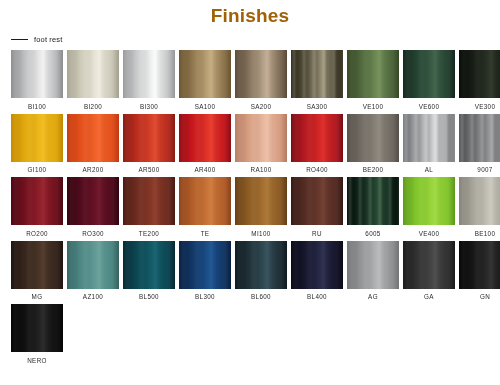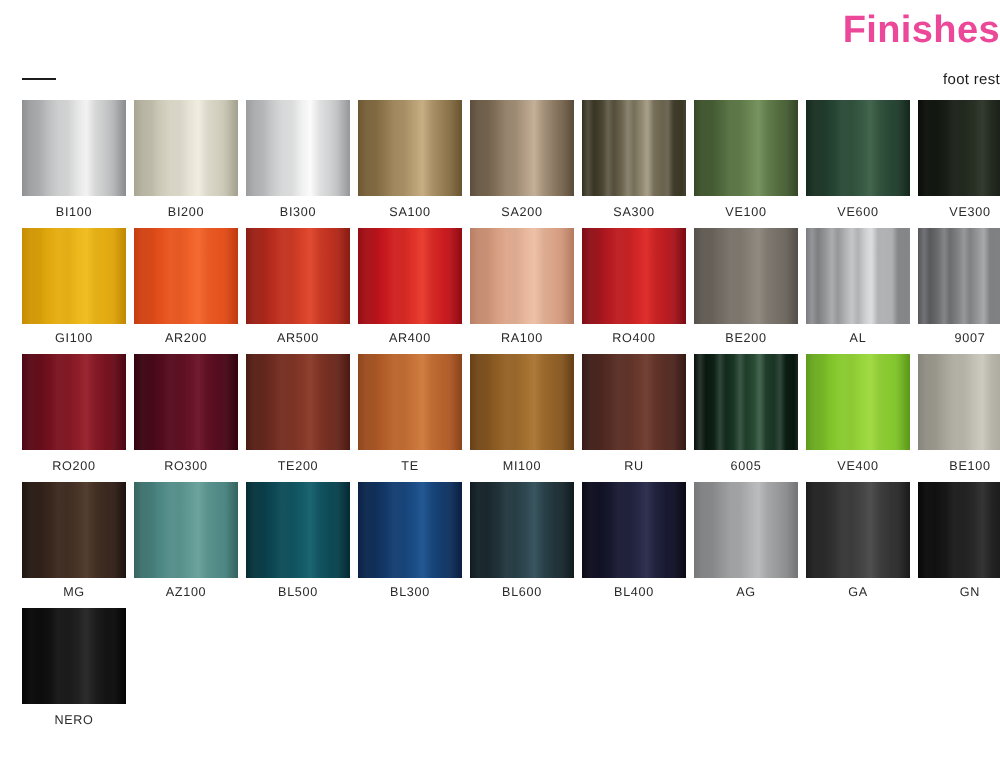--- a/index.html
+++ b/index.html
@@ -9,35 +9,34 @@
   }
   body {
     width: 500px;
     height: 385px;
     overflow: hidden;
     font-family: "Liberation Sans", sans-serif;
     color: #1a1a1a;
     position: relative;
   }
   .page-title {
-    text-align: right;
+    text-align: center;
     font-size: 19px;
     font-weight: bold;
     letter-spacing: 0.2px;
-    color: #ec4899;
+    color: #a16207;
     margin: 5px 0 0 0;
     line-height: 22px;
   }
   .legend {
     display: flex;
     align-items: center;
     gap: 6px;
     margin: 6px 0 0 11px;
     height: 12px;
-    justify-content: space-between;
   }
   .legend-line {
     display: block;
     width: 17px;
     height: 0;
     border-top: 1.4px solid #1c1c1c;
   }
   .legend-label {
     font-size: 7.5px;
     color: #1c1c1c;

